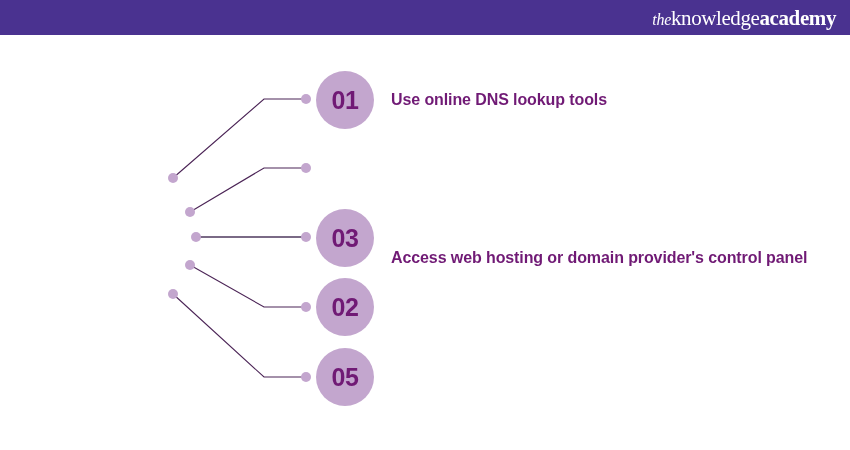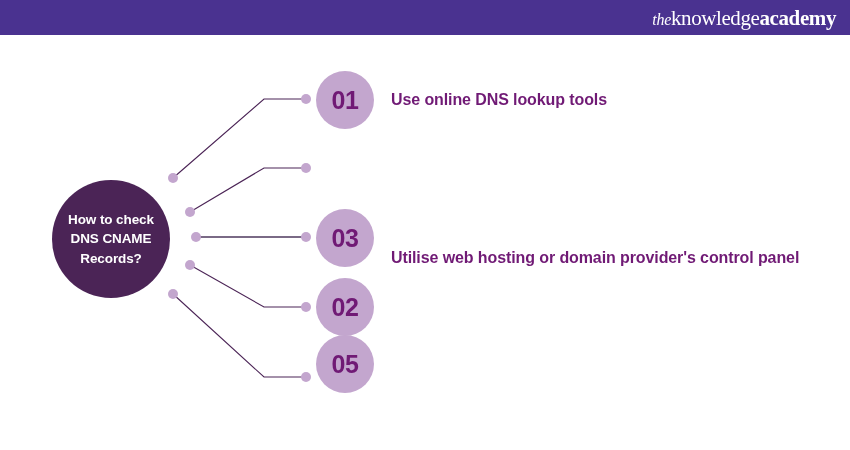--- a/index.html
+++ b/index.html
@@ -118,21 +118,21 @@
     font-size: 16px;
     font-weight: bold;
     white-space: nowrap;
     letter-spacing: -0.1px;
   }
 
   .step-1 { top: 36px; }
   .step-2 { top: 105px; }
   .step-3 { top: 174px; align-items: flex-end; }
   .step-4 { top: 243px; }
-  .step-5 { top: 300px; }
+  .step-5 { top: 313px; }
 </style>
 </head>
 <body>
 
 <div class="page">
 
   <div class="header-bar">
     <div class="logo">
       <span class="logo-the">the</span><span class="logo-knowledge">knowledge</span><span class="logo-academy">academy</span>
     </div>
@@ -156,37 +156,34 @@
 
       <polyline points="190,230 264,272 305,272" fill="none" stroke="#4b2456" stroke-width="1.1"></polyline>
       <circle cx="190" cy="230" r="5" fill="#c3a6ce"></circle>
       <circle cx="306" cy="272" r="5" fill="#c3a6ce"></circle>
 
       <polyline points="173,259 264,342 305,342" fill="none" stroke="#4b2456" stroke-width="1.1"></polyline>
       <circle cx="173" cy="259" r="5" fill="#c3a6ce"></circle>
       <circle cx="306" cy="342" r="5" fill="#c3a6ce"></circle>
     </svg>
 
-    <div class="main-circle">
-      <div class="main-circle-label">How to check DNS CNAME Records?</div>
-    </div>
 
     <div class="step step-1">
       <div class="step-circle">
         <span class="step-number">01</span>
       </div>
       <div class="step-text">Use online DNS lookup tools</div>
     </div>
 
 
     <div class="step step-3">
       <div class="step-circle">
         <span class="step-number">03</span>
       </div>
-      <div class="step-text">Utilise web hosting or domain provider's control panel</div>
+      <div class="step-text">Access web hosting or domain provider's control panel</div>
     </div>
 
     <div class="step step-4">
       <div class="step-circle">
         <span class="step-number">02</span>
       </div>
     </div>
 
     <div class="step step-5">
       <div class="step-circle">

